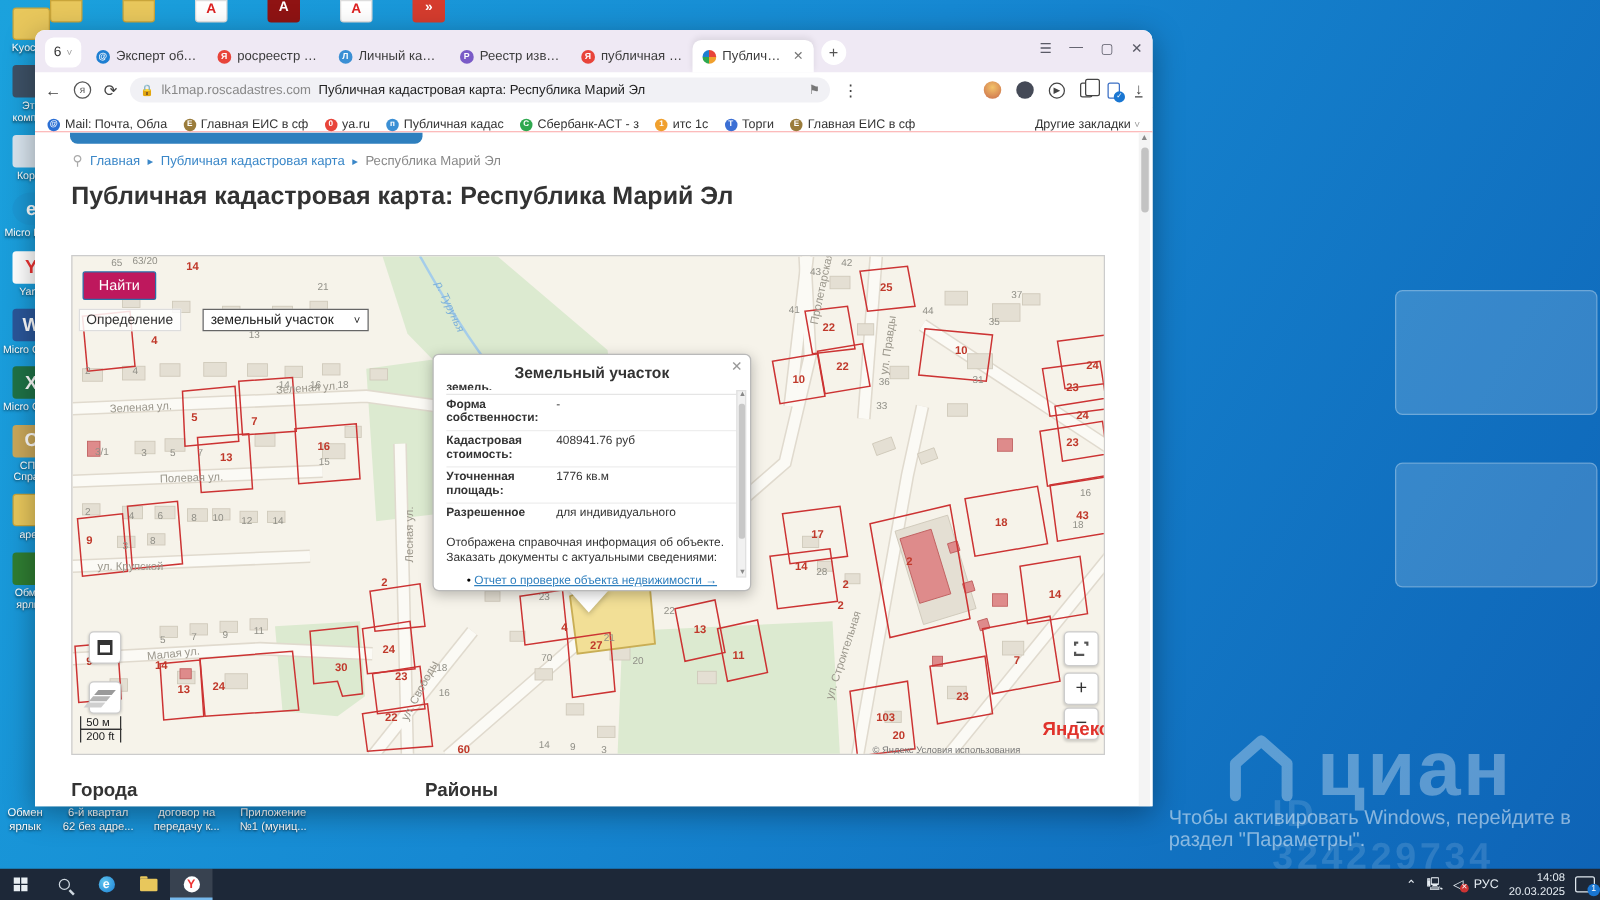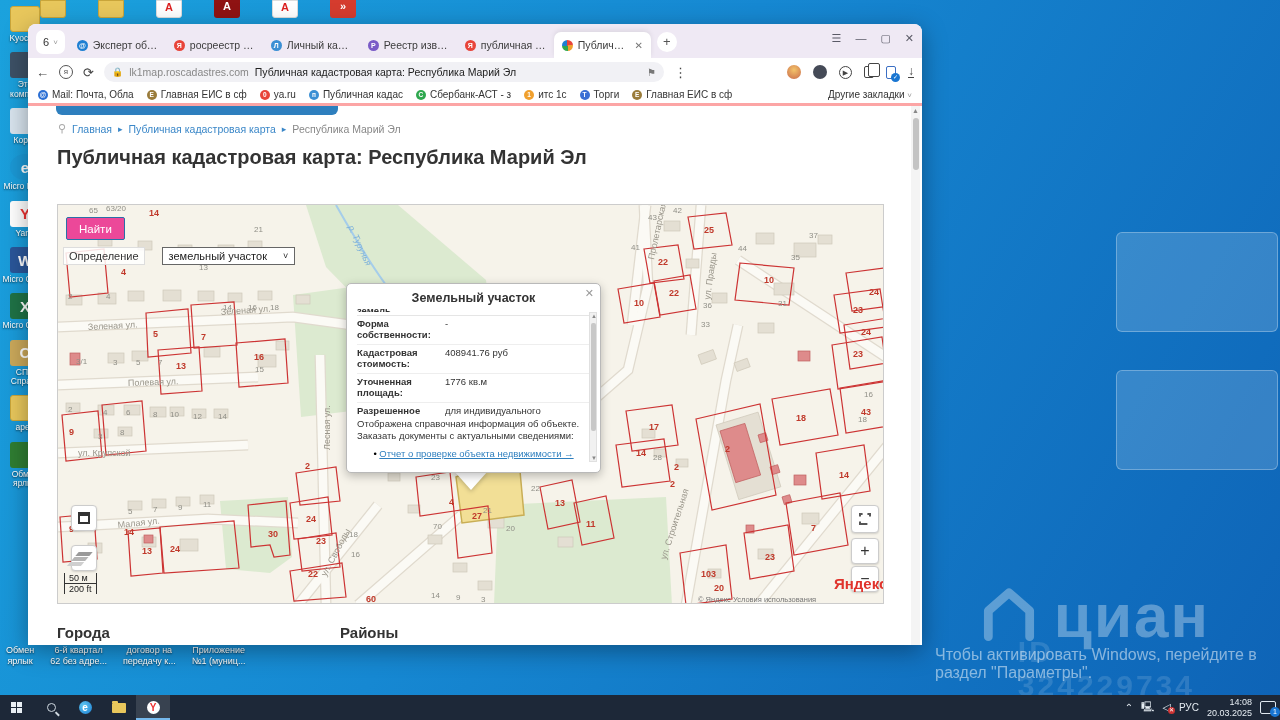--- a/index.html
+++ b/index.html
@@ -84,56 +84,56 @@
   .tool-right { display:flex; align-items:center; gap:12px; margin-left:auto; }
   .avatar { width:14px; height:14px; border-radius:50%; background:radial-gradient(circle at 50% 35%,#f3c36a,#c96a4a); }
   .alice { width:14px; height:14px; border-radius:50%; background:#454a57; }
   .play-ic { width:13px; height:13px; border:1.3px solid #444; border-radius:50%; color:#444; font-size:7px; text-align:center; line-height:12px; }
   .copy-ic { width:10px; height:12px; border:1.3px solid #444; border-radius:2px; position:relative; }
   .copy-ic:after { content:""; position:absolute; left:3px; top:-4px; width:10px; height:12px; border:1.3px solid #444; border-radius:2px; background:#fff; }
   .doc-ic { width:10px; height:13px; border:1.3px solid #3b6fc4; border-radius:2px; position:relative; }
   .doc-ic:after { content:"✓"; position:absolute; right:-5px; bottom:-4px; width:9px; height:9px; background:#1976d2; border-radius:50%; color:#fff; font-size:6px; line-height:9px; text-align:center; }
   .dl-ic { color:#444; font-size:12px; border-bottom:1.5px solid #444; line-height:11px; }
 
-  .bookbar { position:absolute; left:0; top:62px; width:100%; height:20px; background:#fff; border-bottom:3px solid #fca5a5; display:flex; align-items:center; padding:0 10px; gap:25px; }
+  .bookbar { position:absolute; left:0; top:62px; width:100%; height:20px; background:#fff; border-bottom:1px solid #fca5a5; display:flex; align-items:flex-end; padding:0 10px; gap:25px; }
   .bk { display:flex; align-items:center; gap:4px; font-size:10px; color:#333; white-space:nowrap; }
   .bk .bico { width:10px; height:10px; border-radius:50%; color:#fff; font-size:6.5px; font-weight:bold; text-align:center; line-height:10px; flex:none; }
   .otherbk { margin-left:auto; font-size:10px; color:#333; }
 
   .content { position:absolute; left:0; top:82px; width:100%; height:539px; background:#fff; overflow:hidden; }
   .cscroll { position:absolute; right:2px; top:0; width:9px; height:100%; background:#f4f4f4; }
   .cscroll .up { position:absolute; top:1px; left:1px; font-size:7px; color:#888; }
   .cscroll .thumb { position:absolute; top:12px; left:1.5px; width:6px; height:52px; background:#c3c3c3; border-radius:3px; }
   .topbtn { position:absolute; left:28px; top:0; width:282px; height:9px; background:#2e7fbe; border-radius:0 0 6px 6px; }
   .crumbs { position:absolute; left:30px; top:16px; font-size:10.5px; color:#888; display:flex; align-items:center; gap:6px; }
   .crumbs a { color:#3a87c8; text-decoration:none; }
   .crumbs .sep { color:#3a87c8; font-size:9px; }
   .pin { color:#aaa; font-size:11px; }
   .ptitle { position:absolute; left:29px; top:40px; font-size:20px; font-weight:bold; color:#333; }
 
   
   .mapbox { position:absolute; left:29px; top:98px; width:827px; height:400px; border:1px solid #ccc; background:#f6f3ea; overflow:hidden; }
   .mapbox svg { position:absolute; left:0; top:0; }
   .srch { position:absolute; left:8px; top:12px; display:flex; gap:5px; }
   .srch input { width:175px; height:23px; border:1px solid #999; font-size:12.5px; padding:0 6px; color:#222; font-family:"Liberation Sans",sans-serif; }
-  .srch button { height:23px; padding:0 12px; background:#ec4899; color:#fff; border:1px solid #2a6ea8; font-size:11.5px; border-radius:2px; }
+  .srch button { height:23px; padding:0 12px; background:#be185d; color:#fff; border:1px solid #2a6ea8; font-size:11.5px; border-radius:2px; }
   .filter { position:absolute; left:5px; top:42px; display:flex; gap:17px; align-items:center; }
   .filter .flab { background:rgba(255,255,255,0.85); font-size:11px; color:#333; padding:2px 5px; border:1px solid #ddd; }
   .filter .fsel { background:#fff; border:1px solid #666; font-size:11px; color:#222; padding:2px 6px; display:flex; gap:16px; align-items:center; }
 
   .popup { position:absolute; left:288px; top:78px; width:255px; height:190px; background:#fff; border:1px solid #b9b9b9; border-radius:5px; box-shadow:0 3px 10px rgba(0,0,0,0.25); padding:7px 10px 6px 10px; }
   .popup .ptl { text-align:center; font-size:12.5px; font-weight:bold; color:#333; }
   .popup .close { position:absolute; right:6px; top:3px; color:#999; font-size:11px; }
   .pop-tail { position:absolute; left:396px; top:266px; width:0; height:0; border-left:17px solid transparent; border-right:17px solid transparent; border-top:19px solid #fff; filter:drop-shadow(0 2px 2px rgba(0,0,0,0.2)); }
   .prows { position:relative; margin-top:3px; height:102px; overflow:hidden; border-top:1px solid #e5e5e5; }
   .prow { display:flex; border-bottom:1px solid #eee; padding:3px 0; }
   .prow .pl { width:88px; font-size:9.5px; font-weight:bold; color:#333; line-height:1.15; }
   .prow .pv { width:140px; font-size:9.5px; color:#333; line-height:1.15; }
   .clipped { font-size:9.5px; font-weight:bold; color:#333; height:7px; overflow:hidden; }
-  .pnote { font-size:9.5px; color:#333; margin-top:1px; line-height:1.3; }
+  .pnote { font-size:9.5px; color:#333; margin-top:12px; line-height:1.3; }
   .plink-row { margin-top:5px; font-size:9.5px; text-align:center; }
   .plink-row a { color:#2e7fbe; text-decoration:underline; }
   .pscroll { position:absolute; right:3px; top:28px; width:8px; height:150px; background:#f1f1f1; border:1px solid #e0e0e0; }
   .pscroll .pth { position:absolute; top:10px; left:0.5px; width:5px; height:108px; background:#c8c8c8; border-radius:2px; }
   .pscroll .pa { position:absolute; left:1px; font-size:6px; color:#888; }
 
   .mctl { position:absolute; background:#fff; border:1px solid #ccc; border-radius:4px; box-shadow:0 1px 2px rgba(0,0,0,0.15); display:flex; align-items:center; justify-content:center; }
   .measure-g { width:12px; height:12px; border:2px solid #333; border-top:4px solid #333; }
   .layers-g { width:14px; height:4px; background:#9a9a9a; transform:rotate(0deg) skewX(-40deg); box-shadow:0 5px 0 #b5b5b5, 0 10px 0 #cfcfcf; margin-top:-9px; }
   .fs-g { width:12px; height:12px; position:relative; }

